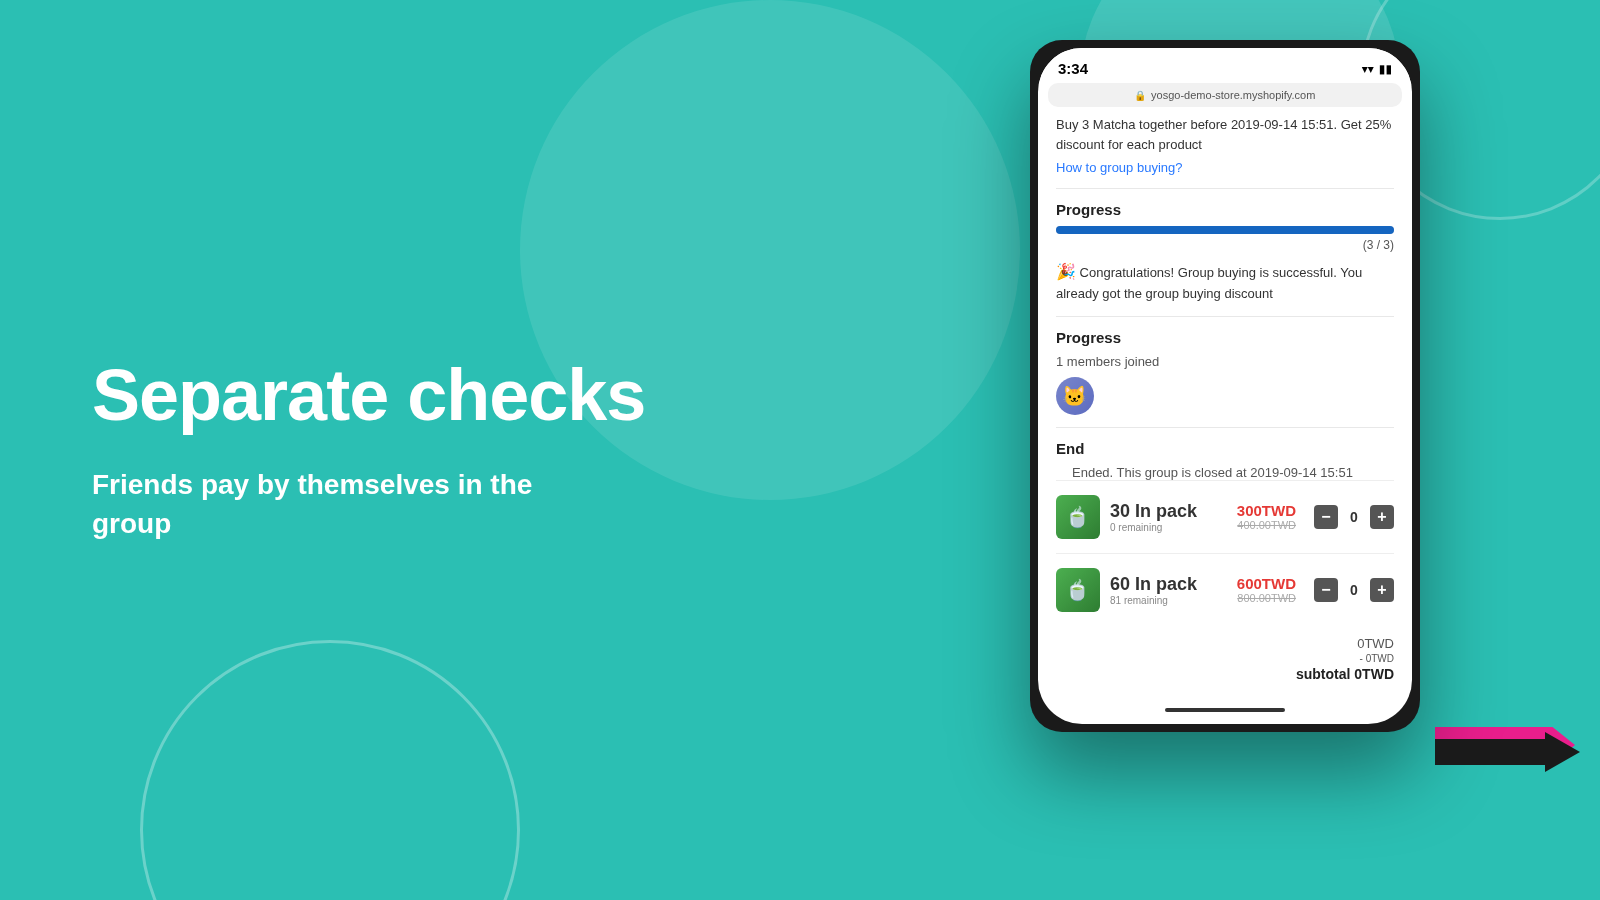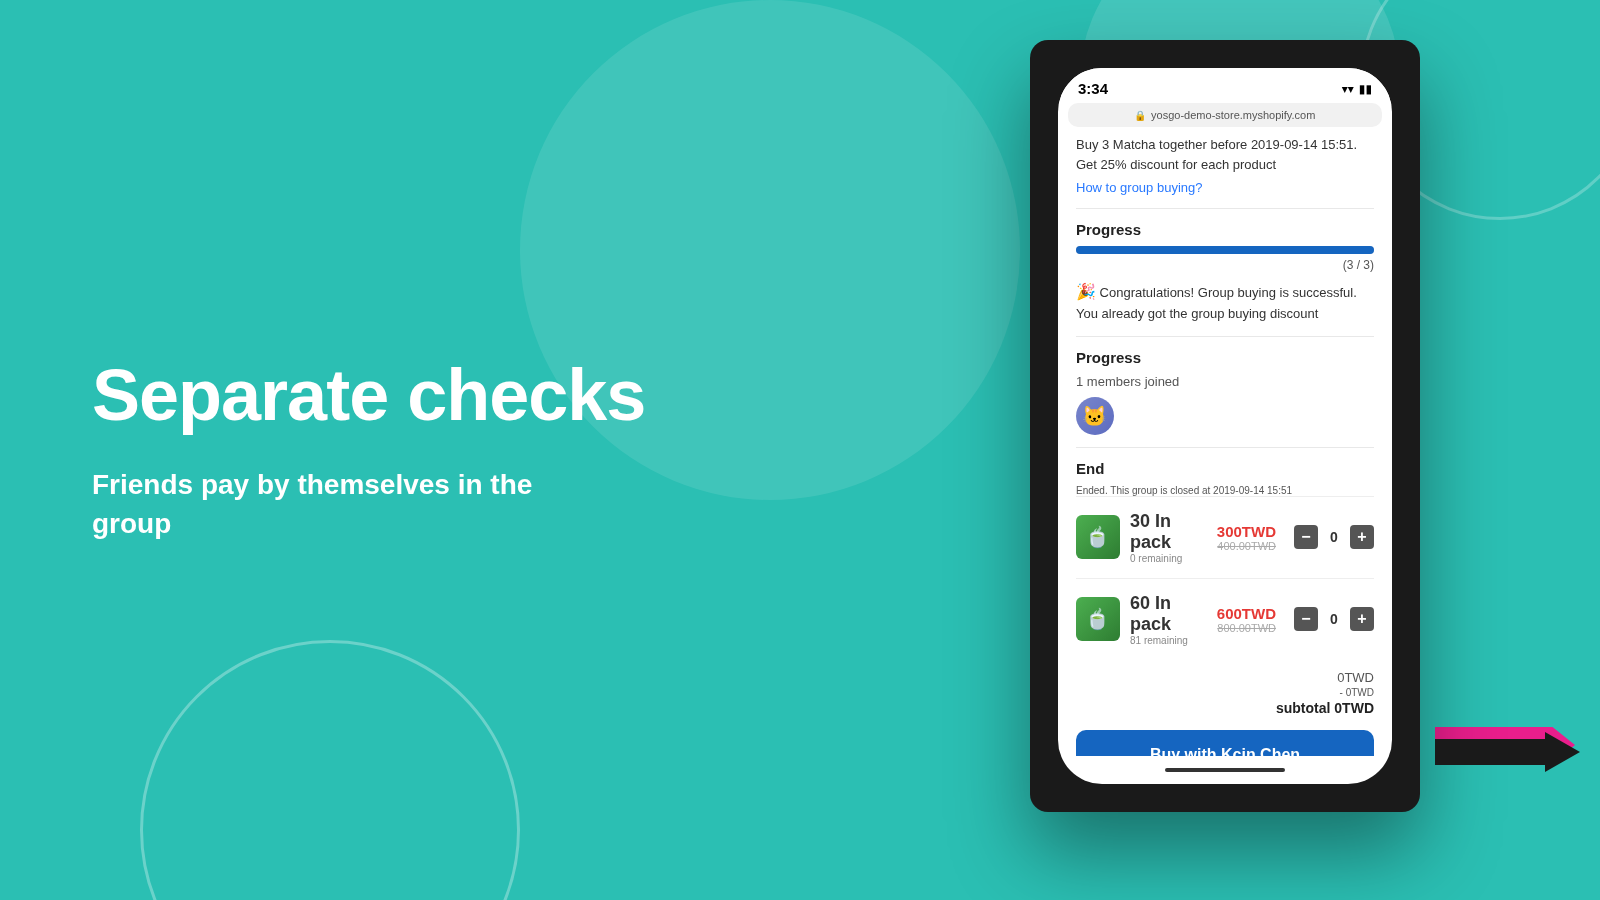--- a/index.html
+++ b/index.html
@@ -79,24 +79,24 @@
       position: absolute;
       right: 180px;
       top: 50%;
       transform: translateY(-50%);
       width: 390px;
       height: 820px;
     }
 
     .phone-shell {
       width: 390px;
-      height: 772px;
+      height: 692px;
       background: #1a1a1a;
-      border-radius: 18px;
-      padding: 28px;
+      border-radius: 32px;
+      padding: 8px;
       box-shadow: 0 40px 80px rgba(0,0,0,0.4);
       position: relative;
     }
 
     .phone-screen {
       width: 100%;
       height: 100%;
       background: white;
       border-radius: 44px;
       overflow: hidden;
@@ -221,22 +221,23 @@
       background: linear-gradient(135deg, #7986cb, #5c6bc0);
       display: flex;
       align-items: center;
       justify-content: center;
       font-size: 20px;
       overflow: hidden;
     }
 
     
     .end-text {
-      font-size: 10px;
-      color: #555;
+      font-size: 13px;
+      color: #555;
+      margin-left: 16px;
     }
 
     
     .product-row {
       display: flex;
       align-items: center;
       gap: 10px;
       margin-bottom: 14px;
       padding-top: 14px;
       border-top: 1px solid #eee;

